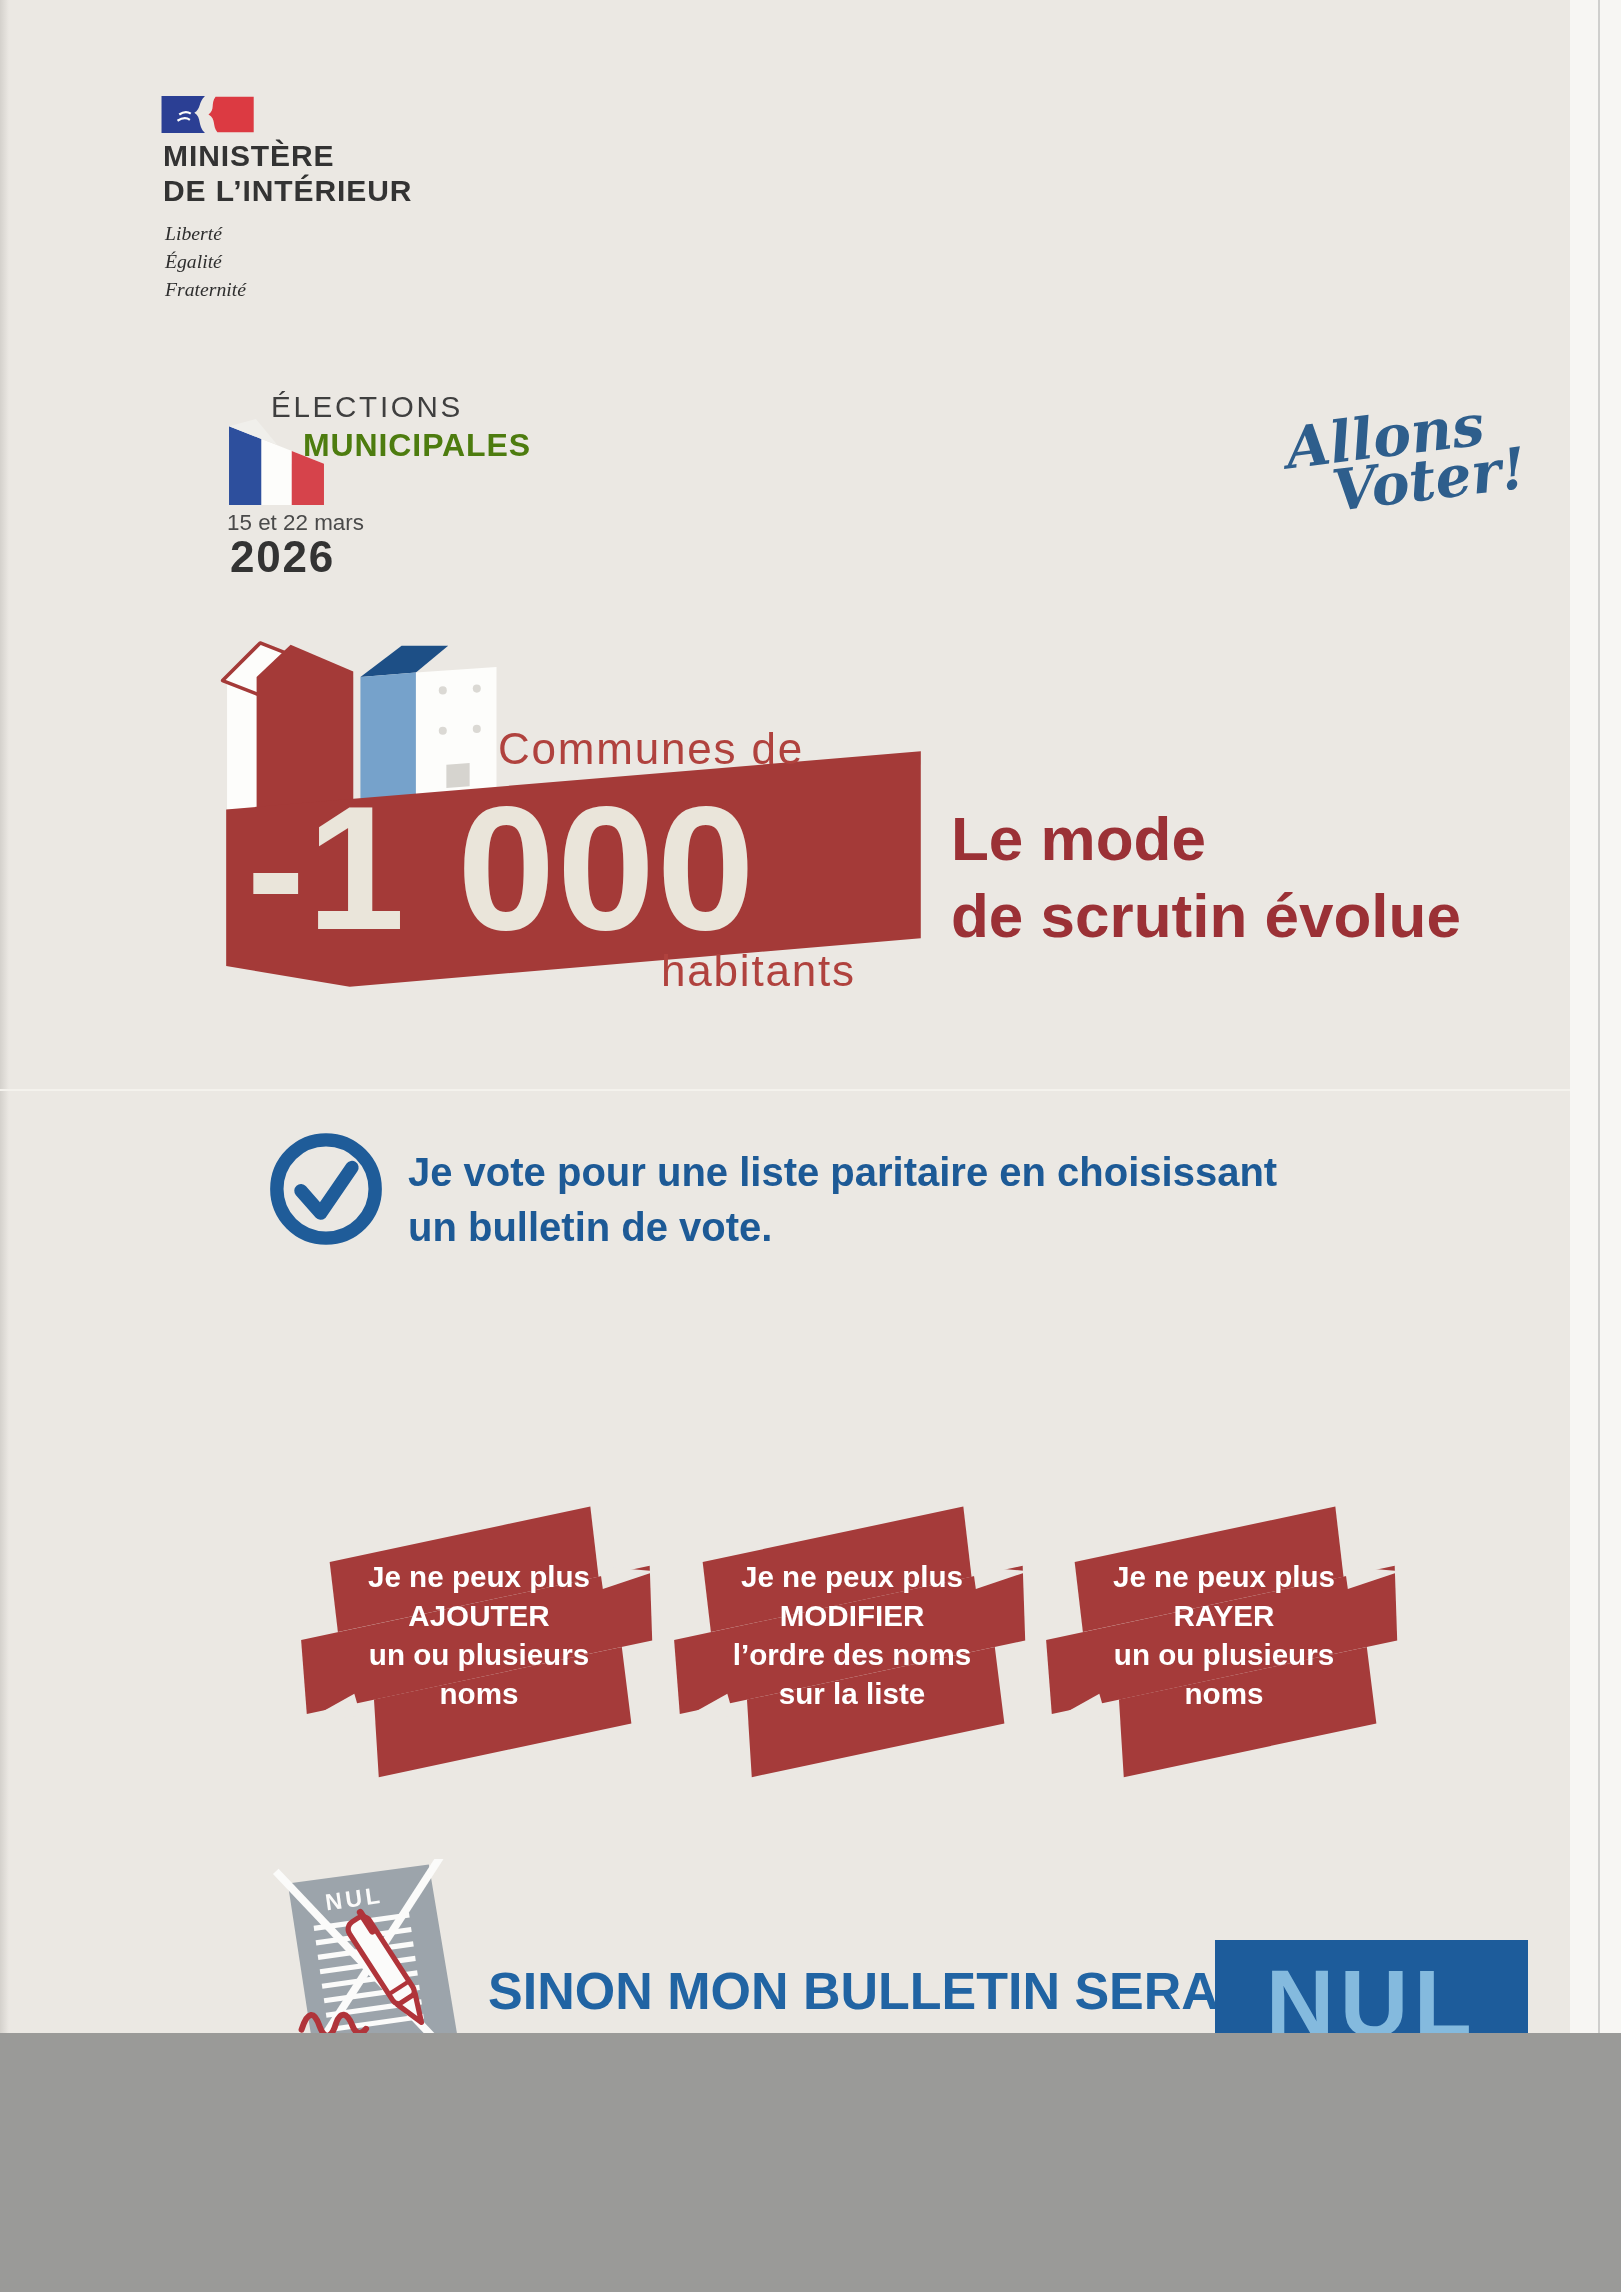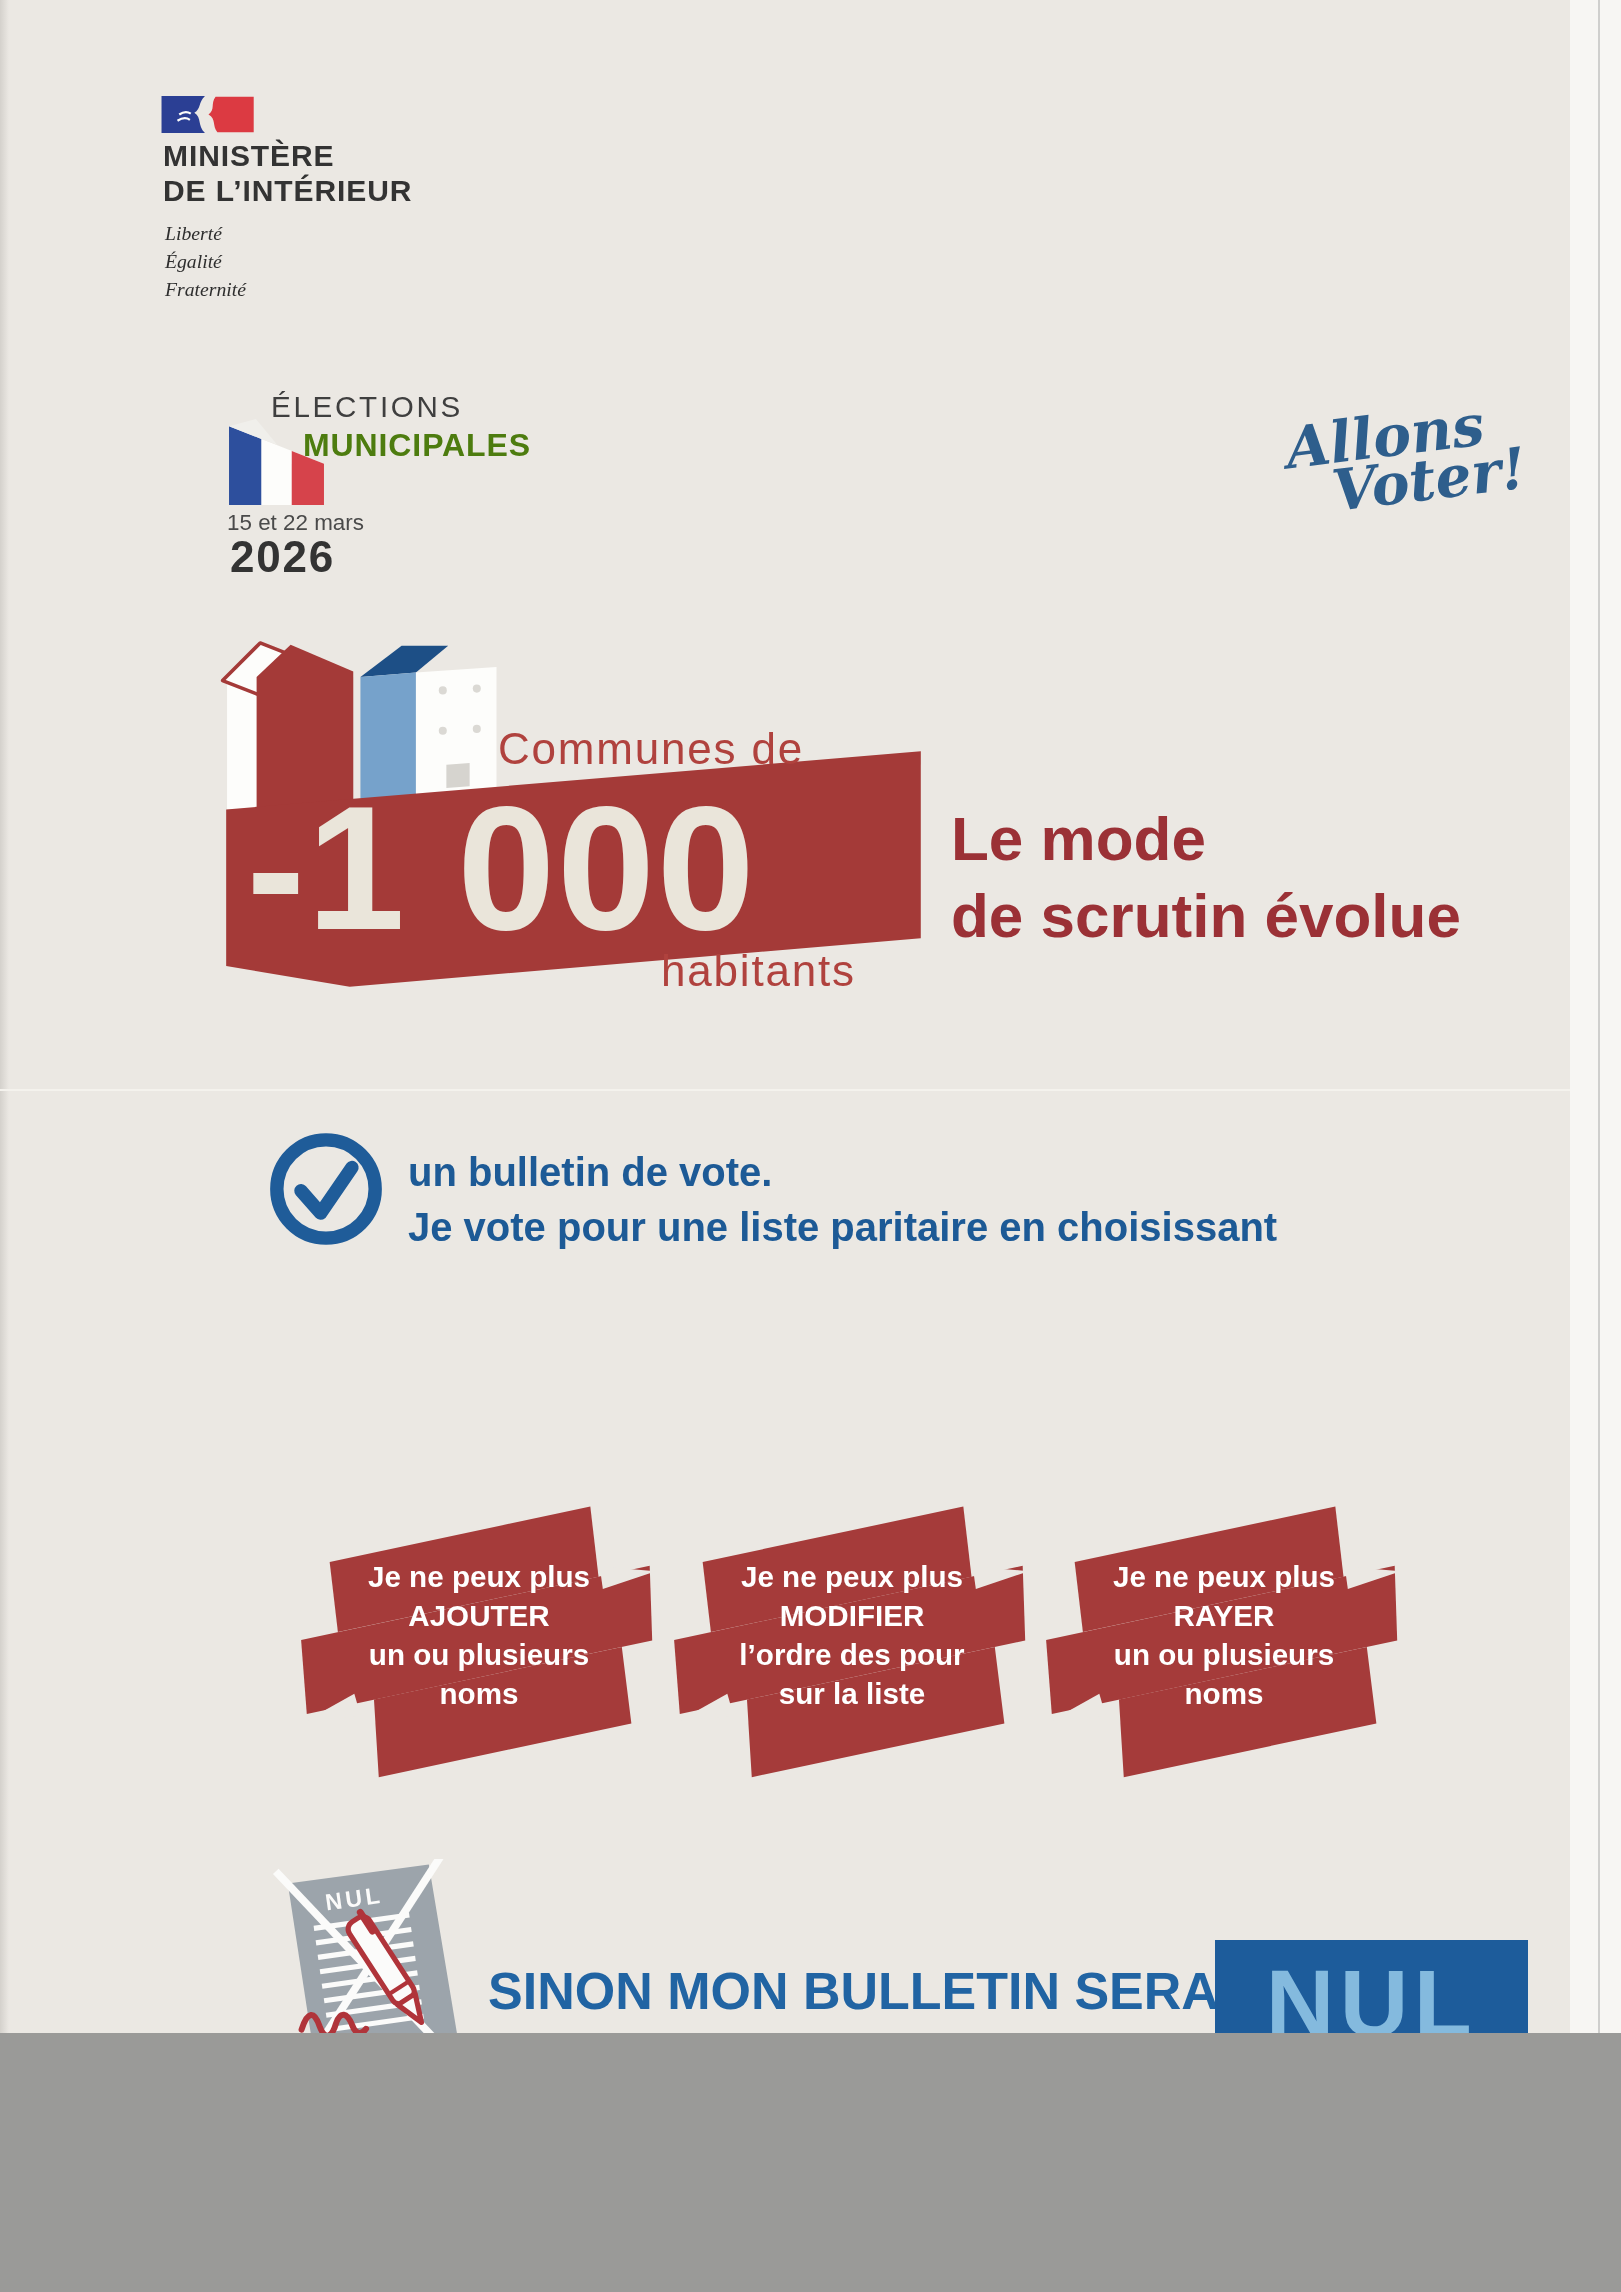--- a/index.html
+++ b/index.html
@@ -139,22 +139,22 @@
     <div>de scrutin évolue</div>
   </div>
 
   <div class="abs check-icon">
     <svg width="118" height="118" viewBox="0 0 132 132">
       <circle cx="66" cy="66" r="55" fill="none" stroke="#1f5c99" stroke-width="15"></circle>
       <path d="M38,68 L60,93 L95,42" fill="none" stroke="#1f5c99" stroke-width="15" stroke-linecap="round" stroke-linejoin="round"></path>
     </svg>
   </div>
   <div class="abs paritaire-text">
+    <div>Je vote pour une liste paritaire en choisissant</div>
     <div>un bulletin de vote.</div>
-    <div>Je vote pour une liste paritaire en choisissant</div>
   </div>
 
 
   <div class="ribbon ribbon-1">
     <svg width="376" height="311" viewBox="0 0 460 380">
       <g transform="rotate(-12 230 190)">
         <polygon points="70,64 396,64 388,150 62,150" fill="#a53b3a"></polygon>
         <polygon points="16,150 452,150 436,240 4,240" fill="#a53b3a"></polygon>
         <polygon points="88,240 398,240 390,334 74,334" fill="#a53b3a"></polygon>
         <polygon points="392,138 458,158 390,166" fill="#ebe8e3"></polygon>
@@ -175,21 +175,21 @@
         <polygon points="70,64 396,64 388,150 62,150" fill="#a53b3a"></polygon>
         <polygon points="16,150 452,150 436,240 4,240" fill="#a53b3a"></polygon>
         <polygon points="88,240 398,240 390,334 74,334" fill="#a53b3a"></polygon>
         <polygon points="392,138 458,158 390,166" fill="#ebe8e3"></polygon>
         <polygon points="66,228 2,248 68,256" fill="#ebe8e3"></polygon>
       </g>
     </svg>
     <div class="ribbon-text">
       <div>Je ne peux plus</div>
       <div>MODIFIER</div>
-      <div>l’ordre des pour</div>
+      <div>l’ordre des noms</div>
       <div>sur la liste</div>
     </div>
   </div>
 
   <div class="ribbon ribbon-3">
     <svg width="376" height="311" viewBox="0 0 460 380">
       <g transform="rotate(-12 230 190)">
         <polygon points="70,64 396,64 388,150 62,150" fill="#a53b3a"></polygon>
         <polygon points="16,150 452,150 436,240 4,240" fill="#a53b3a"></polygon>
         <polygon points="88,240 398,240 390,334 74,334" fill="#a53b3a"></polygon>

